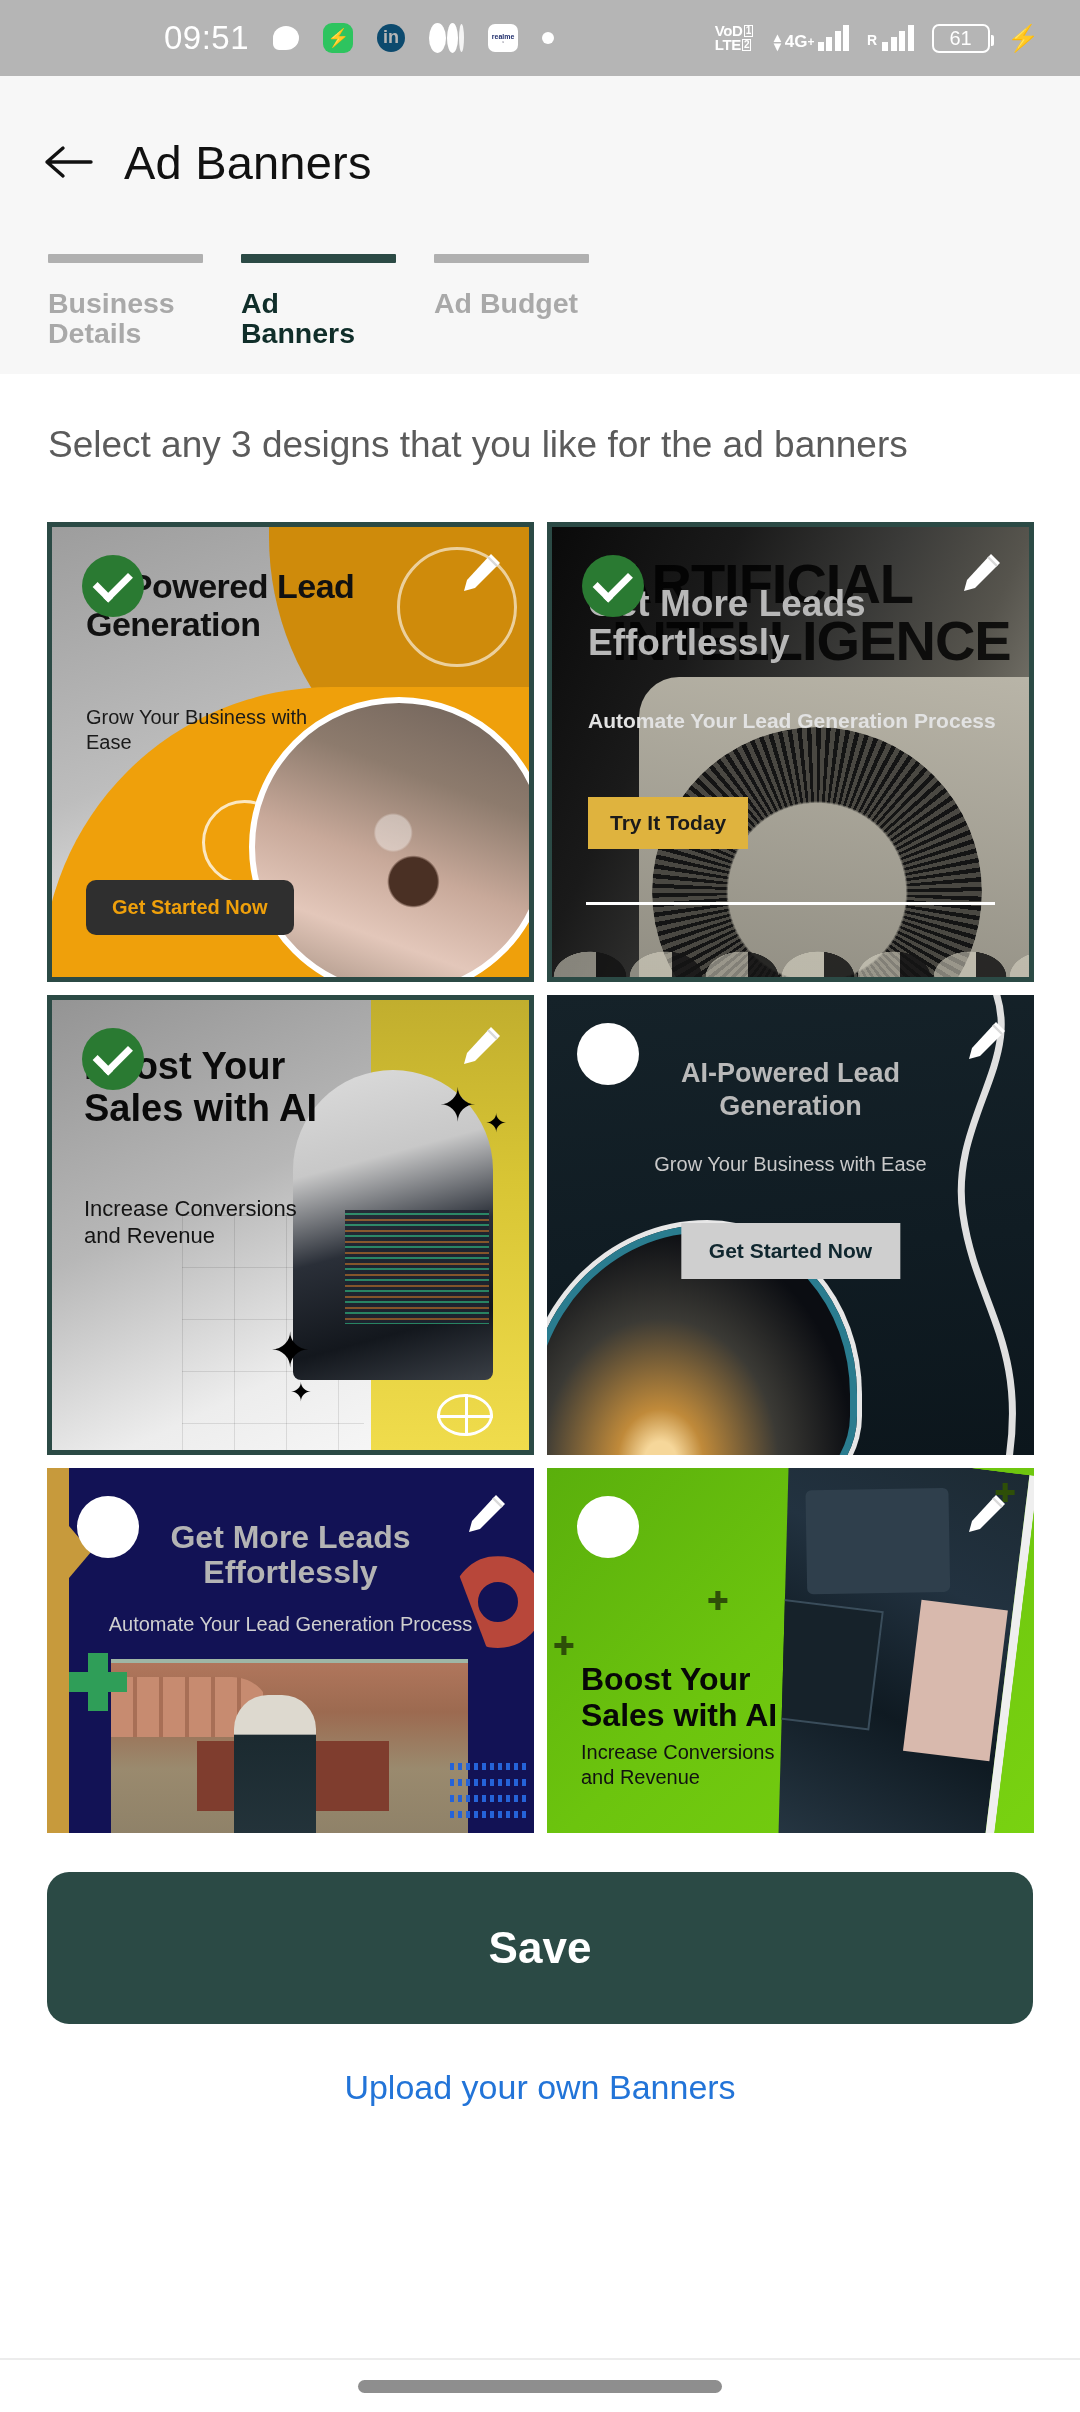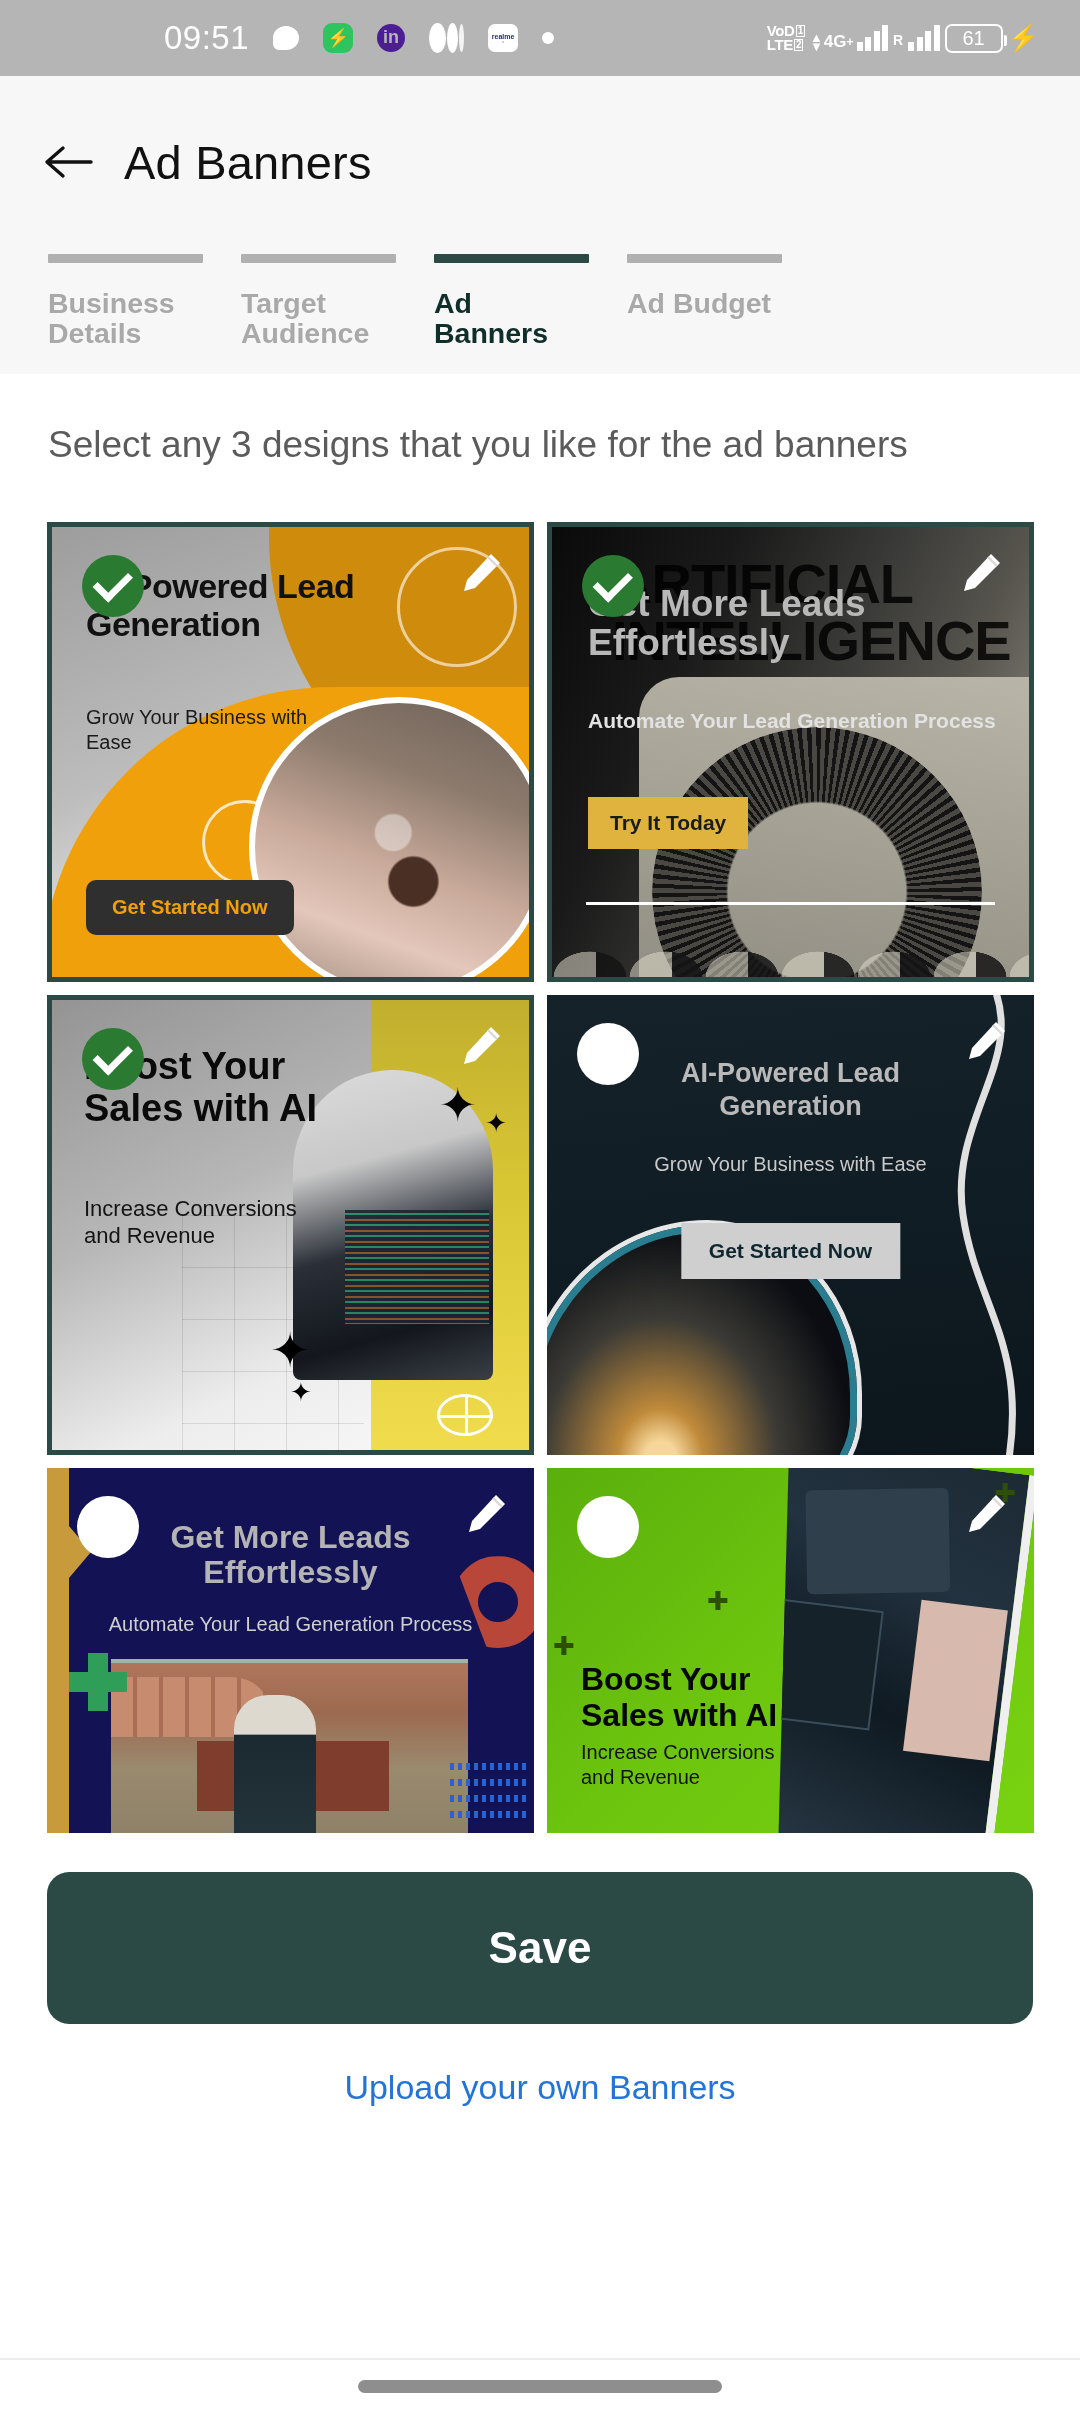--- a/index.html
+++ b/index.html
@@ -24,40 +24,40 @@
   .ic-chat {
     width: 26px; height: 24px; background: #fff;
     border-radius: 50% 50% 50% 6px;
   }
   .ic-shield-app {
     width: 30px; height: 30px; background: #2ec45f; border-radius: 9px;
     display: flex; align-items: center; justify-content: center;
   }
   .ic-shield-app .glyph { font-size: 18px; color: #fff; line-height: 1; }
   .ic-linkedin {
-    width: 28px; height: 28px; background: #4c1d95; border-radius: 14px;
+    width: 28px; height: 28px; background: #0c4a6e; border-radius: 14px;
     color: #b5b5b5; font-size: 18px; font-weight: 700;
     display: flex; align-items: center; justify-content: center;
     line-height: 1; padding-bottom: 2px;
   }
   .ic-ellipses { display: flex; align-items: center; gap: 1px; }
   .ic-ellipses i { display: block; background: #fff; border-radius: 50%; }
   .ic-ellipses i:nth-child(1) { width: 17px; height: 30px; }
   .ic-ellipses i:nth-child(2) { width: 11px; height: 30px; }
   .ic-ellipses i:nth-child(3) { width: 5px; height: 28px; opacity:.85; }
   .ic-realme {
     width: 30px; height: 28px; background: #fff; border-radius: 7px;
     display:flex; flex-direction: column; align-items:center; justify-content:center;
     line-height: 1;
   }
   .ic-realme .r1 { font-size: 7px; color:#1f2d6b; font-weight: 700; transform: scaleY(.9);}
   .ic-realme .r2 { font-size: 4px; color:#8a8a9a; }
   .ic-dot { width: 12px; height: 12px; background: #fff; border-radius: 50%; }
 
-  .sb-right { margin-left: auto; display: flex; align-items: center; gap: 5px; padding-right: 6px;}
+  .sb-right { margin-left: auto; display: flex; align-items: center; gap: 18px; padding-right: 6px;}
   .ic-volte { display:flex; flex-direction:column; line-height:.95; font-size:15px; font-weight:700; letter-spacing:-.3px;}
   .ic-volte span { display:flex; align-items:center; gap:1px;}
   .boxnum { border:1.5px solid #fff; font-size:10px; padding:0 1px; line-height:1.05; }
   .ic-4g { display:flex; align-items:flex-end; gap:3px; }
   .net-label { display:flex; align-items:center; font-size:17px; font-weight:700; line-height:1;}
   .arrows { font-size: 13px; line-height: .7; display:flex; flex-direction:column; margin-right:1px;}
   .bars { display:flex; align-items:flex-end; gap:2.5px; height:26px; }
   .bars i { width:6px; background:#fff; display:block;}
   .bars i:nth-child(1){height:9px;} .bars i:nth-child(2){height:14px;}
   .bars i:nth-child(3){height:20px;} .bars i:nth-child(4){height:26px;}
@@ -316,25 +316,20 @@
     </div>
     <div class="page-title">Ad Banners</div>
   </div>
 
   <div class="tabs">
     <div class="tab">
       <div class="bar"></div>
       <div class="lbl">Business
 Details</div>
     </div>
-    <div class="tab">
-      <div class="bar"></div>
-      <div class="lbl">Target
-Audience</div>
-    </div>
     <div class="tab active">
       <div class="bar"></div>
       <div class="lbl">Ad Banners</div>
     </div>
     <div class="tab">
       <div class="bar"></div>
       <div class="lbl">Ad Budget</div>
     </div>
   </div>
   <div class="header-pad"></div>

